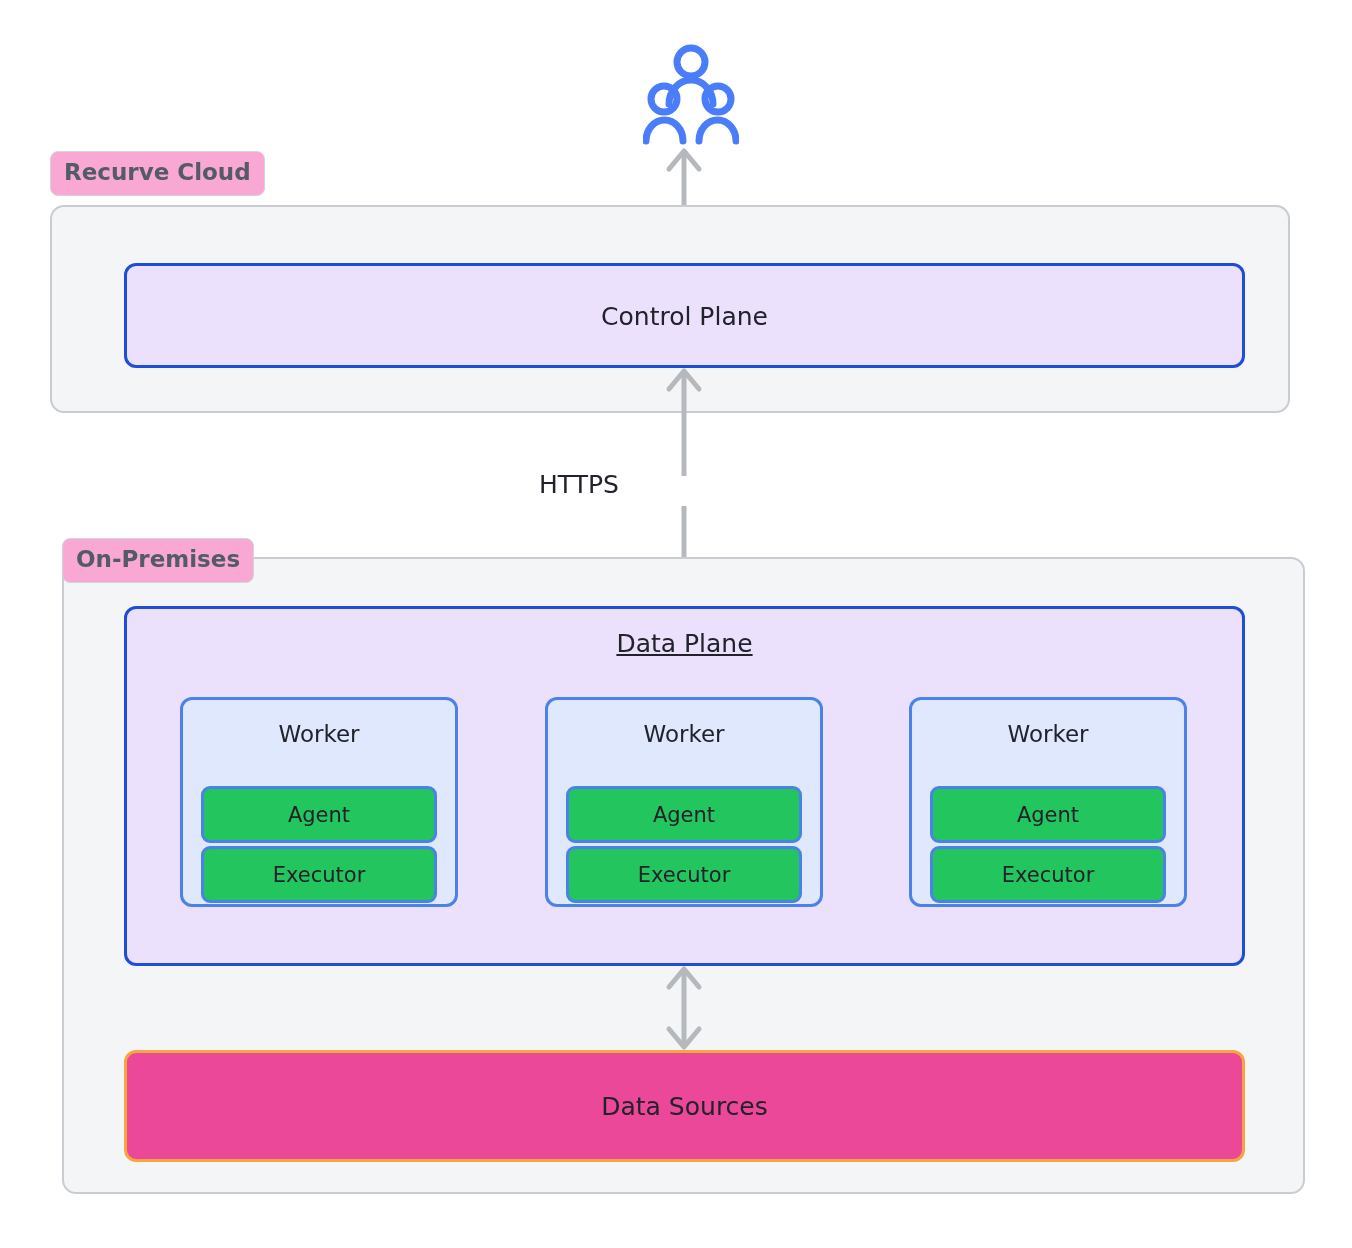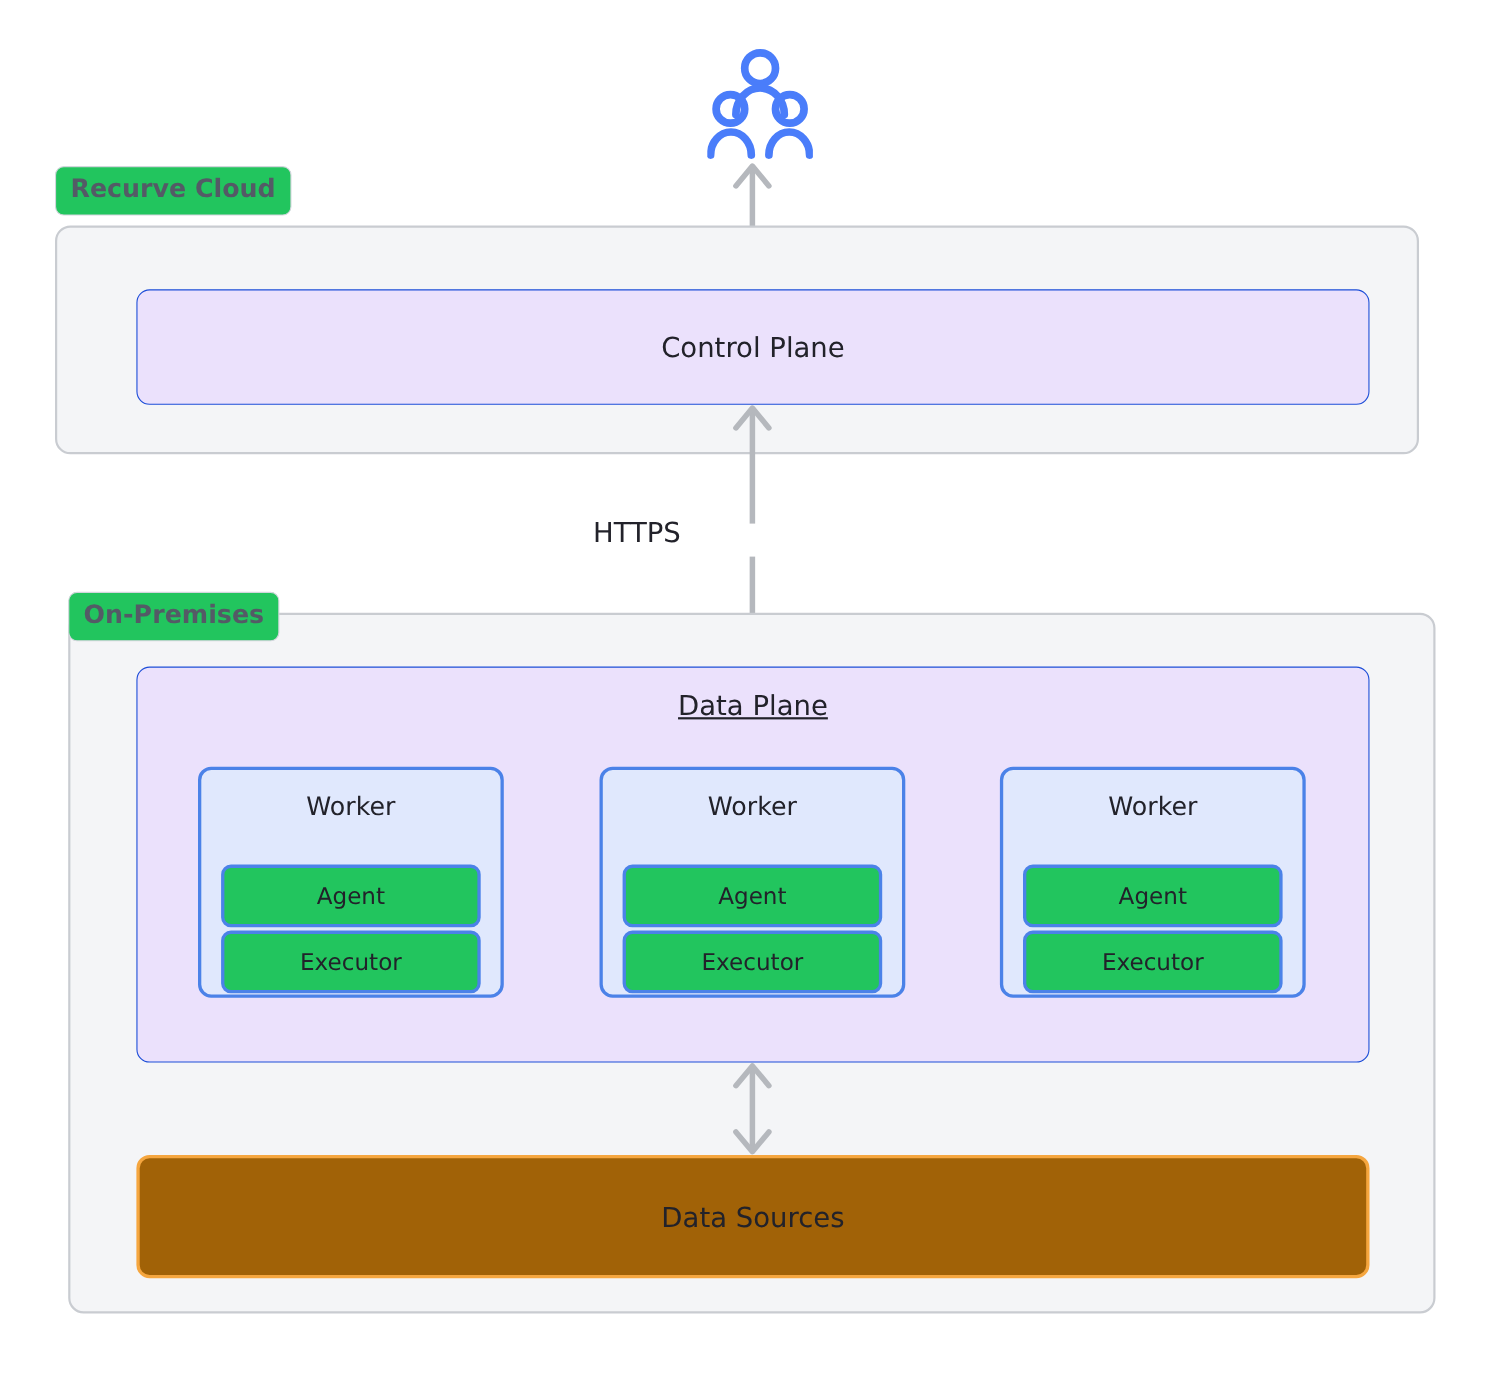--- a/index.html
+++ b/index.html
@@ -47,39 +47,39 @@
   #zone-onprem {
     left: 62px;
     top: 557px;
     width: 1243px;
     height: 637px;
   }
 
   
   .zone-label {
     position: absolute;
-    background: #22c55e;
+    background: #f9a8d4;
     border: 1.5px solid #d2d6dc;
     border-radius: 8px;
     color: #545a66;
     font-weight: bold;
     font-size: 23px;
     line-height: 1;
     padding: 9px 13px 11px 13px;
     white-space: nowrap;
     box-sizing: border-box;
   }
   #label-cloud  { left: 50px;  top: 151px; }
   #label-onprem { left: 62px;  top: 500px; margin-top: 38px; }
 
   
   .plane {
     position: absolute;
     background: #ebe1fc;
-    border: 1px solid #1d4ed8;
+    border: 3px solid #1d4ed8;
     border-radius: 12px;
     box-sizing: border-box;
   }
   #control-plane {
     left: 124px;
     top: 263px;
     width: 1121px;
     height: 105px;
   }
   #control-plane .plane-title {
@@ -144,21 +144,21 @@
   .subbox.agent    { top: 86px; }
   .subbox.executor { top: 146px; text-align: right; }
 
   
   #data-sources {
     position: absolute;
     left: 124px;
     top: 1050px;
     width: 1121px;
     height: 112px;
-    background: #a16207;
+    background: #ec4899;
     border: 3px solid #f5a63f;
     border-radius: 12px;
     box-sizing: border-box;
     display: flex;
     align-items: center;
     justify-content: center;
     font-size: 25px;
   }
 
   

